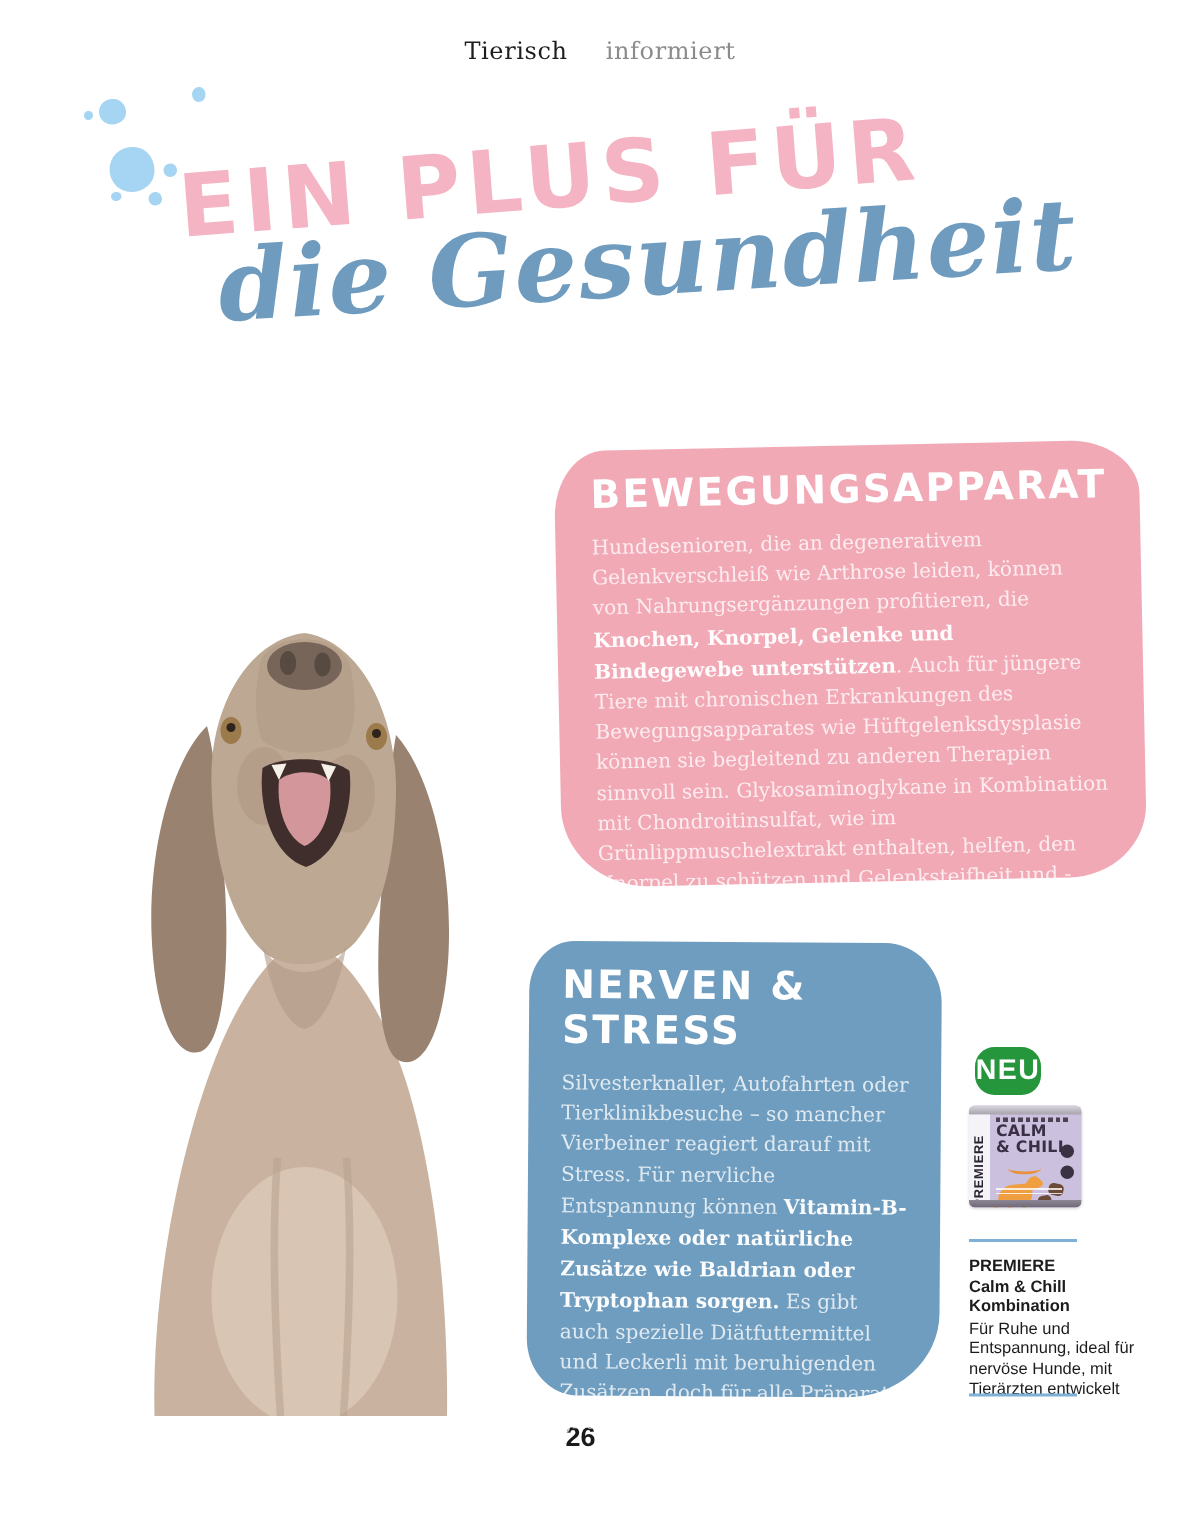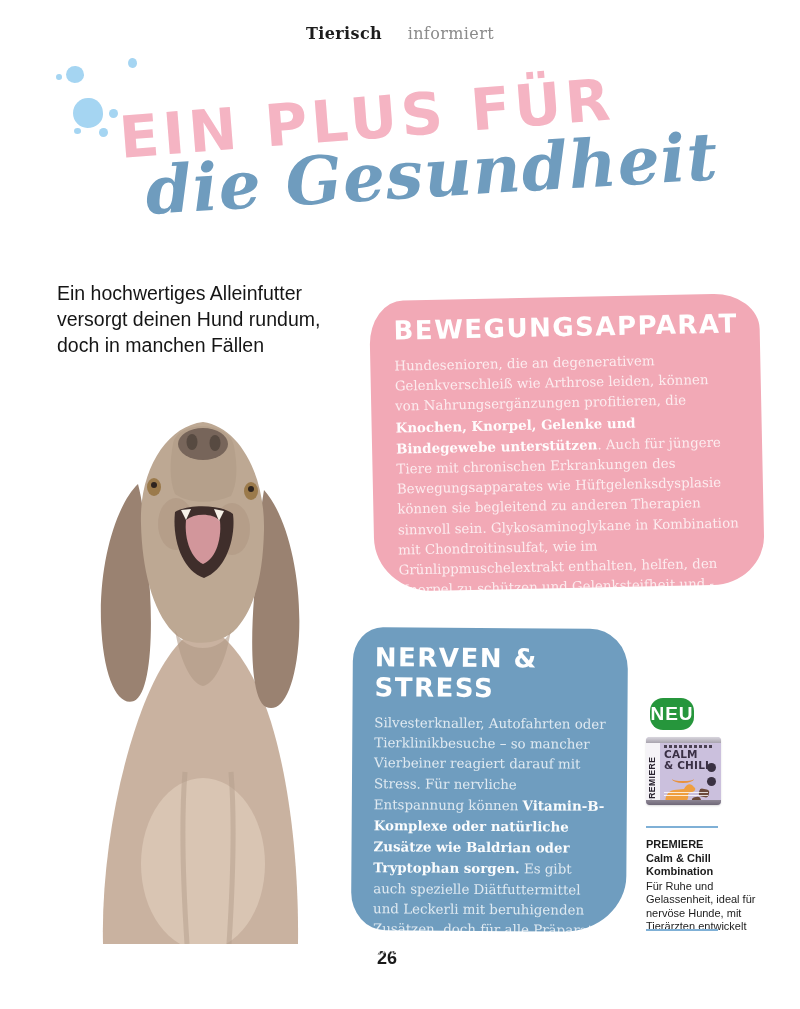--- a/index.html
+++ b/index.html
@@ -7,21 +7,21 @@
     width:800px;height:1009px;position:relative;background:#ffffff;
     font-family:"Liberation Sans",sans-serif;overflow:hidden;
     -webkit-font-smoothing:antialiased;
   }
   .abs{position:absolute;}
 
   
   .header{top:24px;left:0;width:800px;text-align:center;
     font-family:"DejaVu Serif",serif;font-size:16px;letter-spacing:.4px;color:#1d1d1d;}
   .header .light{color:#8b8b8b;font-weight:400;margin-left:20px;}
-  .header .bold{font-weight:700;}
+  .header .bold{font-weight:400;}
 
   
   .splotch{position:absolute;background:#a5d5f2;border-radius:50% 46% 52% 48%/50% 52% 46% 50%;}
 
   
   .title-line1{
     top:104px;left:122px;width:560px;
     font-family:"DejaVu Sans",sans-serif;font-weight:800;font-size:58px;
     letter-spacing:4px;color:#f5b4c3;transform:rotate(-4.5deg);transform-origin:left bottom;
     white-space:nowrap;z-index:1;
@@ -118,21 +118,20 @@
 <div class="splotch" style="left:56px;top:74px;width:6px;height:6px;"></div>
 <div class="splotch" style="left:128px;top:58px;width:9px;height:10px;"></div>
 <div class="splotch" style="left:109px;top:109px;width:9px;height:9px;"></div>
 <div class="splotch" style="left:74px;top:128px;width:7px;height:6px;"></div>
 <div class="splotch" style="left:99px;top:128px;width:9px;height:9px;"></div>
 
 <div class="abs title-line1">EIN PLUS FÜR</div>
 <div class="abs title-line2">die Gesundheit</div>
 
 <div class="abs intro">
-  <p>Ein hochwertiges Alleinfutter versorgt deinen Hund rundum, doch in manchen Fällen</p>
 </div>
 
 <svg class="abs dog" viewBox="0 0 330 552" aria-hidden="true">
   <path d="M68,552 C66,470 84,372 112,305 C130,262 152,238 168,234 C192,240 218,274 236,330 C254,388 264,470 263,552 Z" fill="#c9b2a0"></path>
   <ellipse cx="168" cy="472" rx="62" ry="86" fill="#d9c5b3"></ellipse>
   <path d="M150,380 C146,430 148,490 152,552" stroke="#b49e8b" stroke-width="5" fill="none" opacity=".5"></path>
   <path d="M196,380 C200,430 198,490 194,552" stroke="#b49e8b" stroke-width="5" fill="none" opacity=".5"></path>
   <path d="M103,92 C82,112 64,168 66,230 C68,284 82,315 99,309 C114,303 118,252 115,200 C112,158 110,118 103,92 Z" fill="#9a8271"></path>
   <path d="M229,98 C251,122 267,182 264,244 C261,296 247,322 231,315 C217,308 215,258 219,206 C222,164 224,126 229,98 Z" fill="#9a8271"></path>
   <path d="M106,132 C104,78 132,34 168,30 C204,35 230,82 229,138 C228,180 221,214 202,236 C186,254 152,256 138,240 C117,218 107,176 106,132 Z" fill="#bda893"></path>
@@ -184,18 +183,18 @@
   <div class="fineprint"></div>
   <div class="rim-bottom"></div>
 </div>
 
 <div class="abs sep-line" style="top:826px;left:646px;width:72px;"></div>
 
 <div class="abs product-text">
   <p class="pn">PREMIERE</p>
   <p class="pn">Calm &amp; Chill</p>
   <p class="pn">Kombination</p>
-  <p class="pd">Für Ruhe und Gelassenheit, ideal für nervöse Hunde, mit Tierärzten entwickelt</p>
+  <p class="pd">Für Ruhe und Entspannung, ideal für nervöse Hunde, mit Tierärzten entwickelt</p>
 </div>
 
 <div class="abs sep-line" style="top:929px;left:646px;width:72px;"></div>
 
 <div class="abs page-number">26</div>
 
 </body></html>

